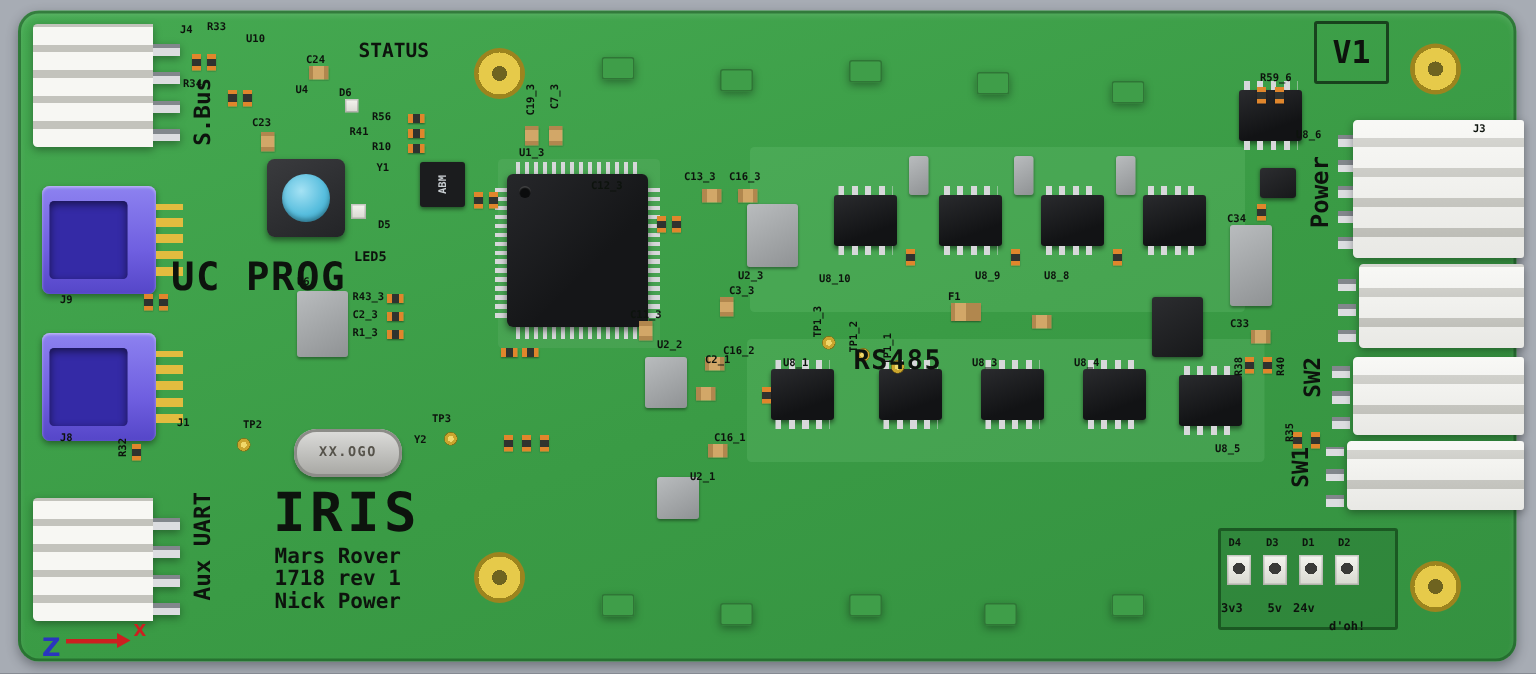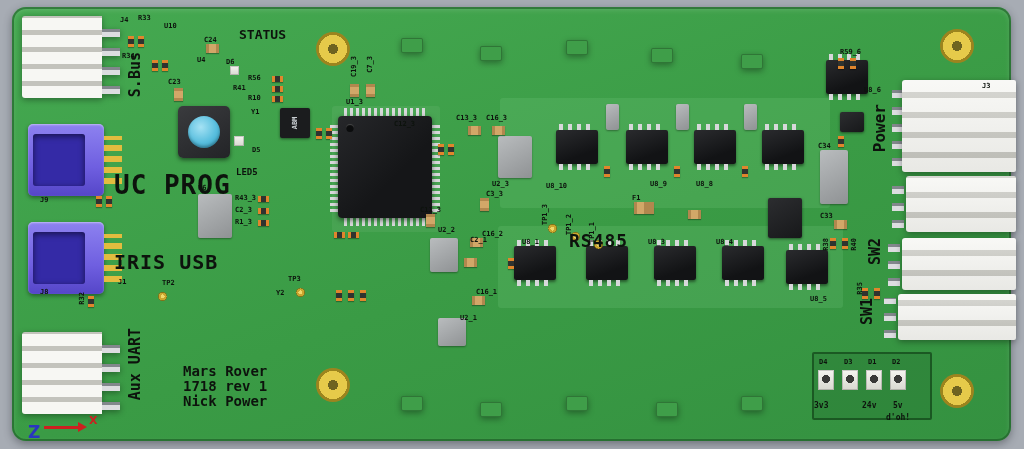--- a/index.html
+++ b/index.html
@@ -195,20 +195,23 @@
   <i class="g" style="left:438px;top:318px;width:28px;height:28px"></i>
   <i class="g" style="left:820px;top:150px;width:28px;height:54px"></i>
   <i class="k" style="left:768px;top:198px;width:34px;height:40px"></i>
   <i class="g" style="left:606px;top:104px;width:13px;height:26px"></i>
   <i class="g" style="left:676px;top:104px;width:13px;height:26px"></i>
   <i class="g" style="left:744px;top:104px;width:13px;height:26px"></i>
   <i class="c" style="left:634px;top:202px;width:20px;height:12px"></i>
 
   <div class="btnbase"></div>
   <div class="btncap"></div>
+  <div class="xtal">
+      <span>XX.OGO</span>
+    </div>
   <div class="abm">
       <span>ABM</span>
     </div>
   <i class="ledpk" style="left:234px;top:136px;width:10px;height:10px"></i>
   <i class="ledpk" style="left:230px;top:66px;width:9px;height:9px"></i>
 
   <div class="ledbox"></div>
   <i class="ledpk" style="left:818px;top:370px;width:16px;height:20px;background:radial-gradient(circle at 50% 45%,#3a3a38 0 4px,rgba(0,0,0,0) 4px),linear-gradient(180deg,#f5f5f0,#d8d8d0)"></i>
   <i class="ledpk" style="left:842px;top:370px;width:16px;height:20px;background:radial-gradient(circle at 50% 45%,#3a3a38 0 4px,rgba(0,0,0,0) 4px),linear-gradient(180deg,#f5f5f0,#d8d8d0)"></i>
   <i class="ledpk" style="left:866px;top:370px;width:16px;height:20px;background:radial-gradient(circle at 50% 45%,#3a3a38 0 4px,rgba(0,0,0,0) 4px),linear-gradient(180deg,#f5f5f0,#d8d8d0)"></i>
@@ -261,40 +264,43 @@
   <i class="c" style="left:492px;top:126px"></i>
   <i class="cv" style="left:480px;top:198px"></i>
   <i class="cv" style="left:426px;top:214px"></i>
   <i class="c" style="left:470px;top:238px"></i>
   <i class="c" style="left:464px;top:258px"></i>
   <i class="c" style="left:472px;top:296px"></i>
   <i class="c" style="left:688px;top:210px"></i>
   <i class="c" style="left:834px;top:220px"></i>
 
   <div class="lbl" style="left:239px;top:28px;font-size:13px">STATUS</div>
+  <div class="vbox">
+      <span class="lbl" style="position:static;font-size:21px">V1</span>
+    </div>
   <div class="lbl vt" style="left:128px;top:52px;font-size:15px">S.Bus</div>
   <div class="lbl" style="left:114px;top:172px;font-size:26px;letter-spacing:1px">UC PROG</div>
-  <div class="lbl" style="left:114px;top:252px;font-size:20px;letter-spacing:1px">IRIS USB</div>
   <div class="lbl vt" style="left:128px;top:328px;font-size:15px">Aux UART</div>
   <div class="lbl" style="left:569px;top:232px;font-size:18px;letter-spacing:1px">RS485</div>
   <div class="lbl vt" style="left:872px;top:104px;font-size:16px">Power</div>
   <div class="lbl vt" style="left:868px;top:238px;font-size:15px">SW2</div>
   <div class="lbl vt" style="left:860px;top:298px;font-size:15px">SW1</div>
   <div class="lbl" style="left:236px;top:168px;font-size:9px">LED5</div>
 
+  <div class="lbl" style="left:182px;top:325px;font-size:36px;letter-spacing:3px">IRIS</div>
   <div class="lbl" style="left:183px;top:364px;font-size:14px">Mars Rover</div>
   <div class="lbl" style="left:183px;top:379px;font-size:14px">1718 rev 1</div>
   <div class="lbl" style="left:183px;top:394px;font-size:14px">Nick Power</div>
 
   <b class="f" style="left:819px;top:358px">D4</b>
   <b class="f" style="left:844px;top:358px">D3</b>
   <b class="f" style="left:868px;top:358px">D1</b>
   <b class="f" style="left:892px;top:358px">D2</b>
   <b class="f" style="left:814px;top:402px;font-size:8px">3v3</b>
-  <b class="f" style="left:893px;top:402px;font-size:8px">5v</b>
+  <b class="f" style="left:845px;top:402px;font-size:8px">5v</b>
   <b class="f" style="left:862px;top:402px;font-size:8px">24v</b>
   <b class="f" style="left:886px;top:414px;font-size:8px">d'oh!</b>
 
   <b class="f" style="left:120px;top:16px">J4</b>
   <b class="f" style="left:138px;top:14px">R33</b>
   <b class="f" style="left:164px;top:22px">U10</b>
   <b class="f" style="left:122px;top:52px">R34</b>
   <b class="f" style="left:204px;top:36px">C24</b>
   <b class="f" style="left:197px;top:56px">U4</b>
   <b class="f" style="left:226px;top:58px">D6</b>

